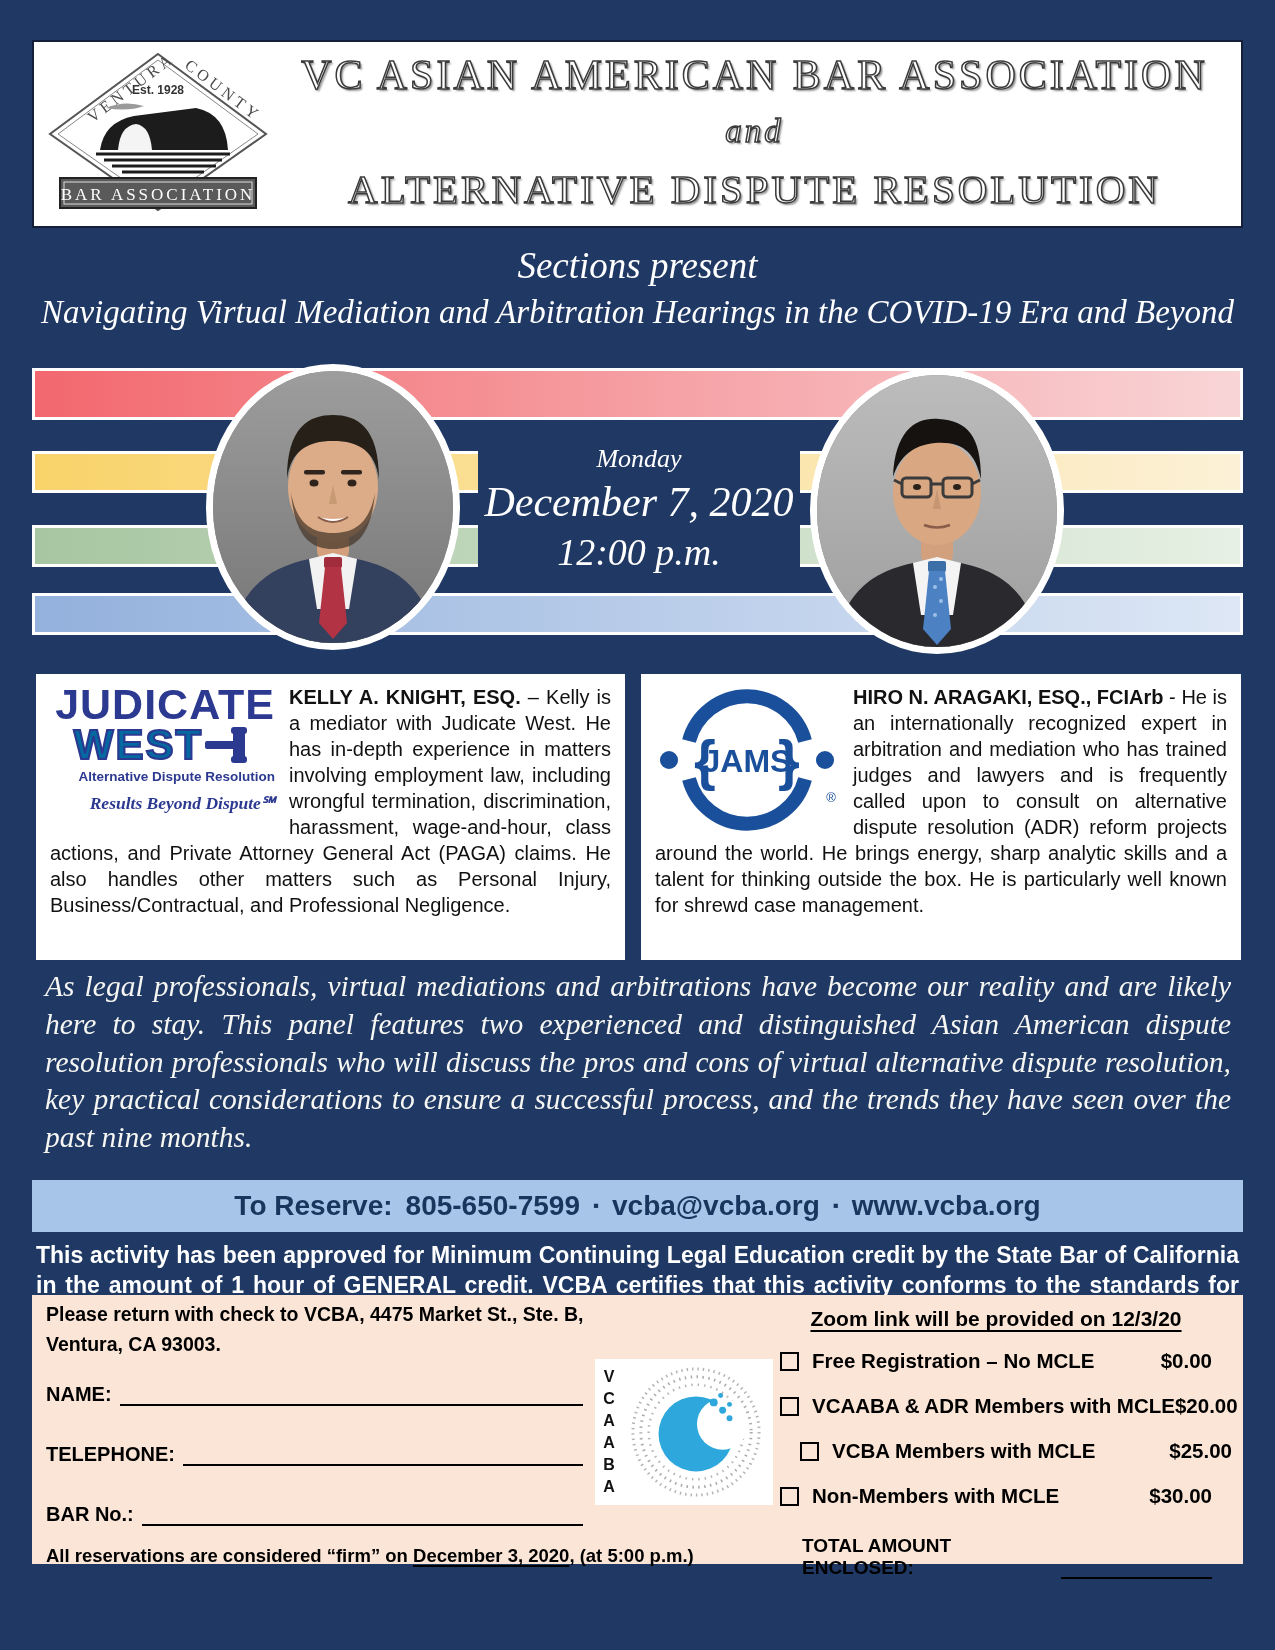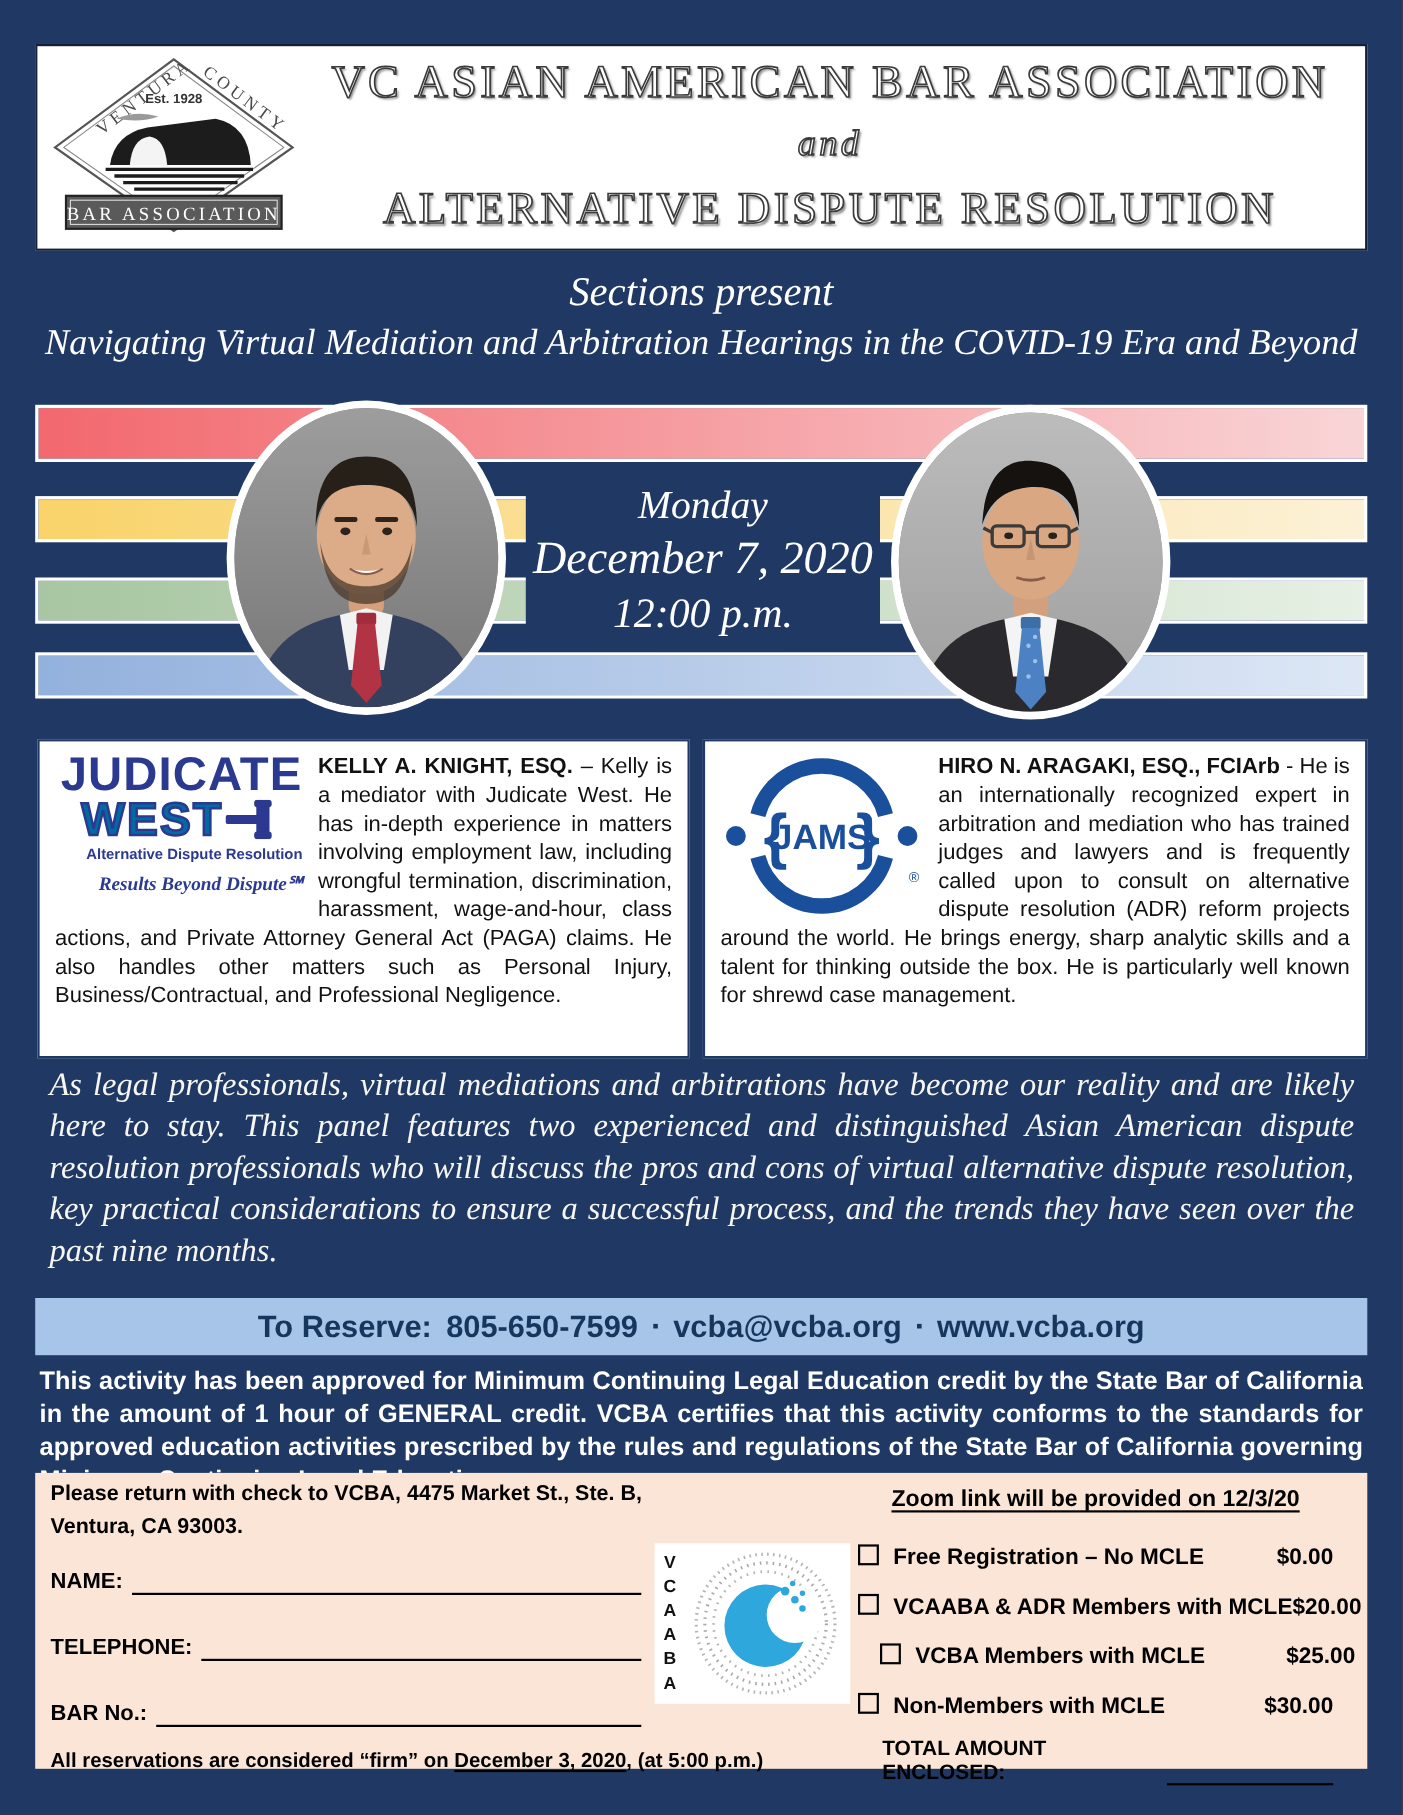--- a/index.html
+++ b/index.html
@@ -26,21 +26,21 @@
 
   
   .stripe{position:absolute;left:32px;width:1211px;border:3px solid #fff;box-sizing:border-box;}
   .stripe.red{top:368px;height:52px;background:linear-gradient(to right,#F2686E,#F9D5D7);}
   .stripe.yellow{top:451px;height:42px;background:linear-gradient(to right,#F9D36A,#FCF1D7);}
   .stripe.green{top:525px;height:42px;background:linear-gradient(to right,#A7C6A1,#E6F0E4);}
   .stripe.blue{top:593px;height:42px;background:linear-gradient(to right,#93B1DD,#DDE7F5);}
   .date-box{position:absolute;left:478px;top:426px;width:322px;height:166px;background:#1F3864;
             display:flex;flex-direction:column;justify-content:center;align-items:center;gap:4px;
             font-family:"Liberation Serif",serif;font-style:italic;color:#fff;}
-  .date-day{font-size:36px;}
+  .date-day{font-size:26px;}
   .date-date{font-size:42px;}
   .date-time{font-size:38px;}
   .photo{position:absolute;width:240px;height:272px;border-radius:50%;border:7px solid #fff;
          overflow:hidden;background:#888;}
   .photo.left{left:206px;top:364px;}
   .photo.right{left:810px;top:368px;}
   .photo svg{display:block;width:100%;height:100%;}
 
   
   .bio-box{position:absolute;top:672px;height:290px;background:#fff;border:2px solid #1F3864;
@@ -67,38 +67,38 @@
   .reserve-band{position:absolute;left:32px;top:1180px;width:1211px;height:52px;background:#A6C5E8;
                 display:flex;justify-content:center;align-items:center;gap:13px;
                 color:#17365D;font-weight:bold;font-size:28px;}
   .reserve-band .sep{font-size:17px;}
 
   
   .mcle{position:absolute;left:36px;top:1241px;width:1203px;color:#fff;font-weight:bold;
         font-size:23px;line-height:1.3;text-align:justify;}
 
   
-  .form{position:absolute;left:32px;top:1339px;width:1211px;height:269px;background:#FBE5D6;color:#000;}
+  .form{position:absolute;left:32px;top:1295px;width:1211px;height:269px;background:#FBE5D6;color:#000;}
   .return-line{position:absolute;left:14px;font-weight:bold;font-size:19.5px;}
   .rl1{top:8px;} .rl2{top:38px;}
   .field{position:absolute;left:14px;width:537px;display:flex;align-items:flex-end;
          font-weight:bold;font-size:20px;}
   .field .line{flex:1;border-bottom:2.5px solid #000;height:20px;margin-left:8px;}
   .f-name{top:88px;} .f-tel{top:148px;} .f-bar{top:208px;}
   .firm-note{position:absolute;left:14px;top:250px;font-weight:bold;font-size:18.5px;white-space:nowrap;}
   .firm-date{text-decoration:underline;text-decoration-thickness:2px;text-underline-offset:3px;}
   .vcaaba{position:absolute;left:563px;top:64px;width:178px;height:146px;background:#fff;
           display:flex;align-items:center;padding:2px;box-sizing:border-box;}
   .vcaaba-letters{display:flex;flex-direction:column;align-items:center;width:24px;
                   font-weight:bold;font-size:16px;line-height:1.38;color:#111;}
   .vcaaba svg{flex:1;height:138px;}
   .right-col{position:absolute;left:748px;top:0;width:432px;}
   .zoom-note{position:absolute;top:12px;left:0;width:100%;text-align:center;font-weight:bold;font-size:21px;
              text-decoration:underline;text-decoration-thickness:2px;text-underline-offset:4px;}
-  .opt{position:absolute;left:0;width:100%;display:flex;font-weight:bold;font-size:20.5px;margin-top:11px;}
+  .opt{position:absolute;left:0;width:100%;display:flex;align-items:center;font-weight:bold;font-size:20.5px;}
   .opt .box{width:15px;height:15px;border:2.5px solid #000;margin-right:13px;flex:none;background:#FBE5D6;}
   .opt .lbl{flex:1;white-space:nowrap;}
   .opt .price{width:88px;text-align:right;}
   .o1{top:54px;} .o2{top:99px;} .o3{top:144px;padding-left:20px;} .o4{top:189px;}
   .total-row{position:absolute;left:22px;top:240px;display:flex;align-items:flex-end;
              font-weight:bold;font-size:19px;}
   .total-row .line{width:160px;border-bottom:2.5px solid #000;height:20px;margin-left:8px;}
 </style>
 </head>
 <body>

